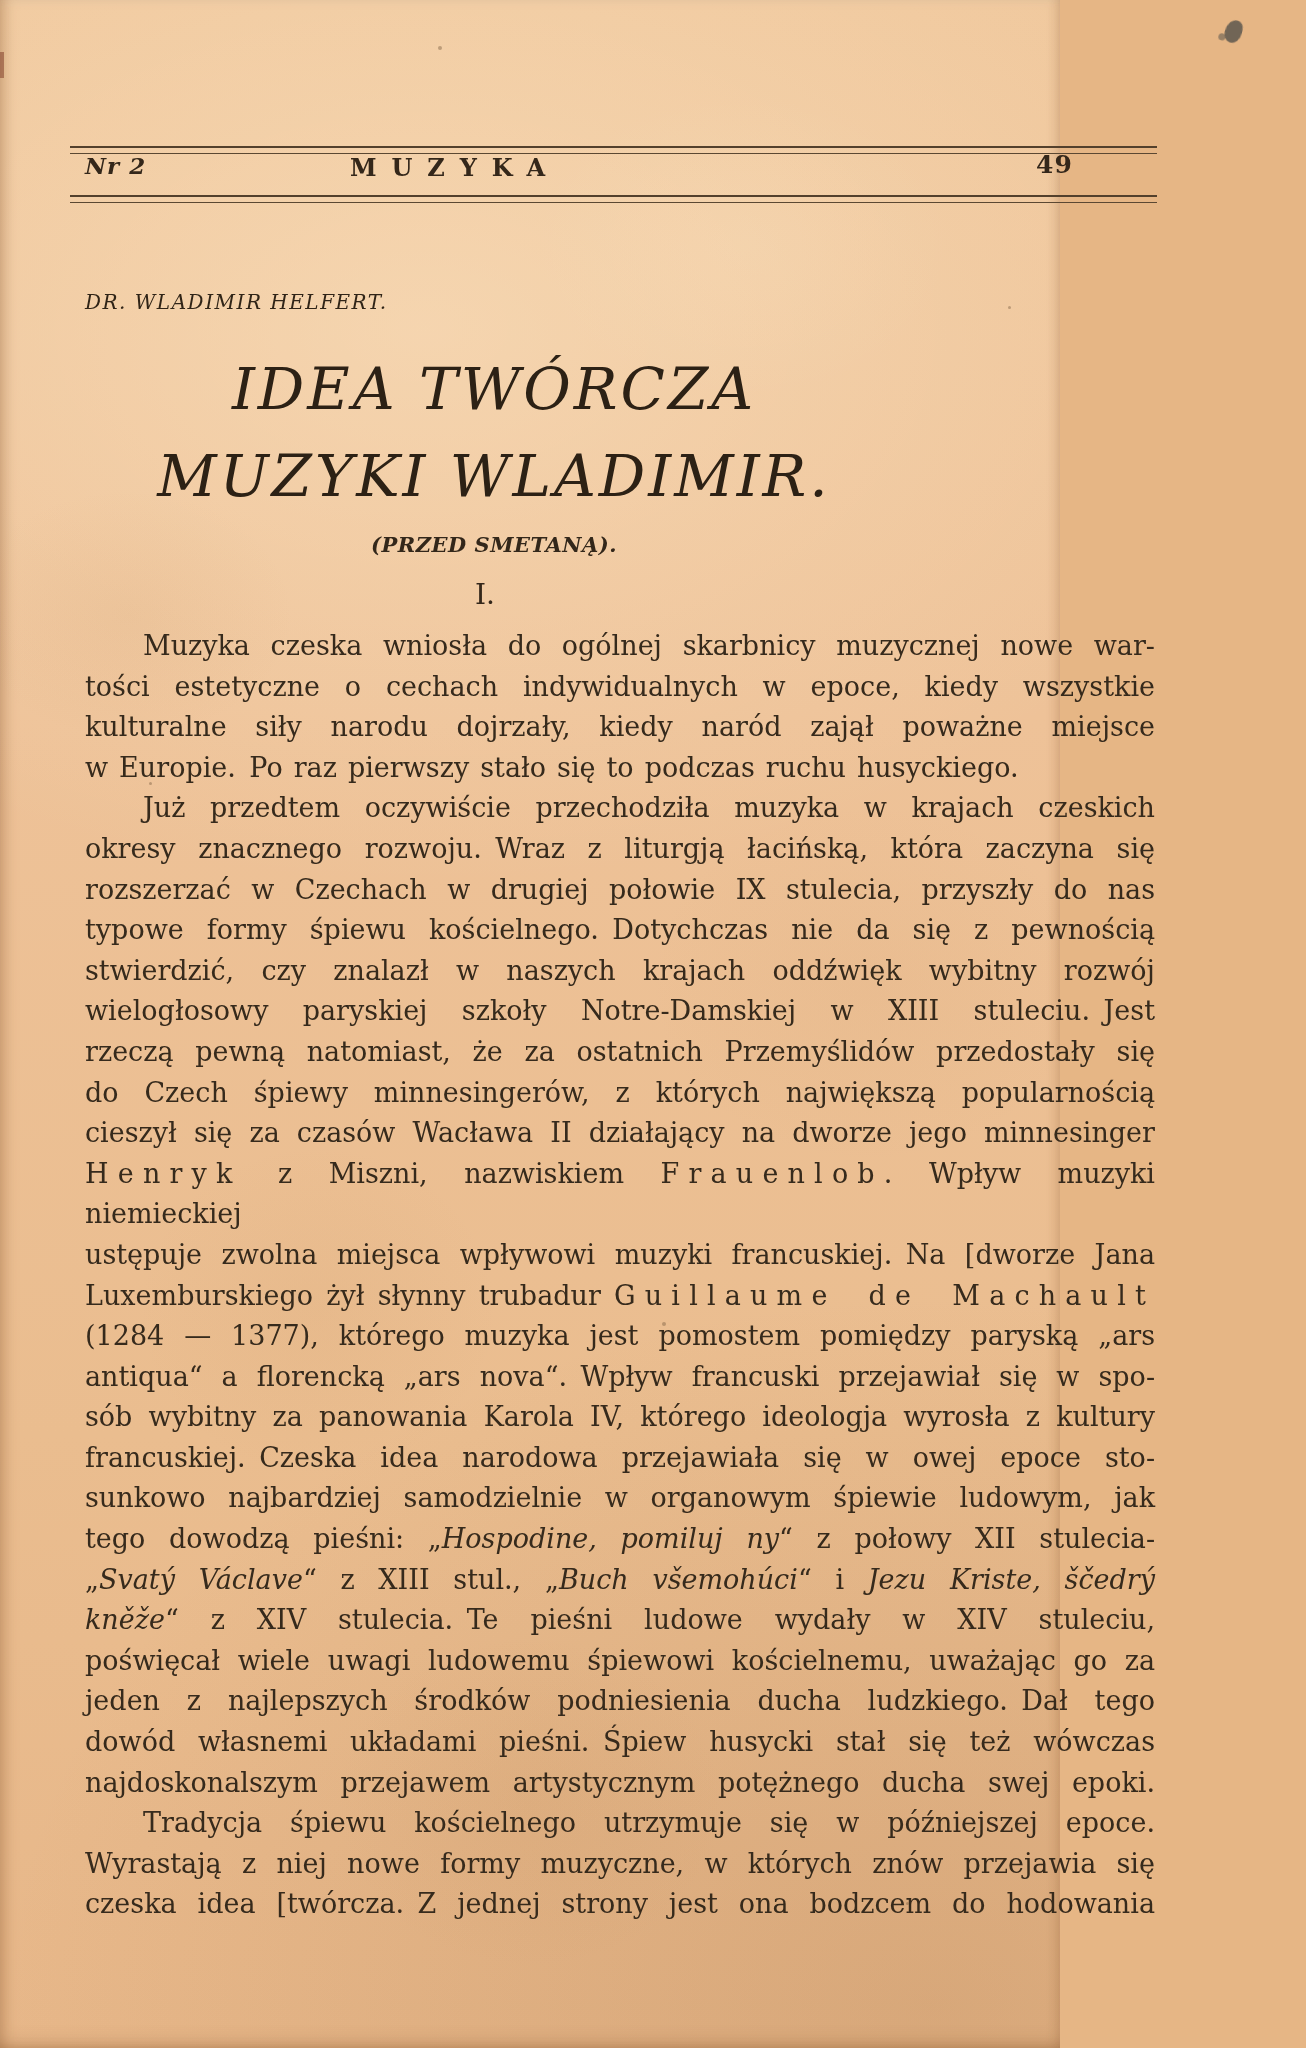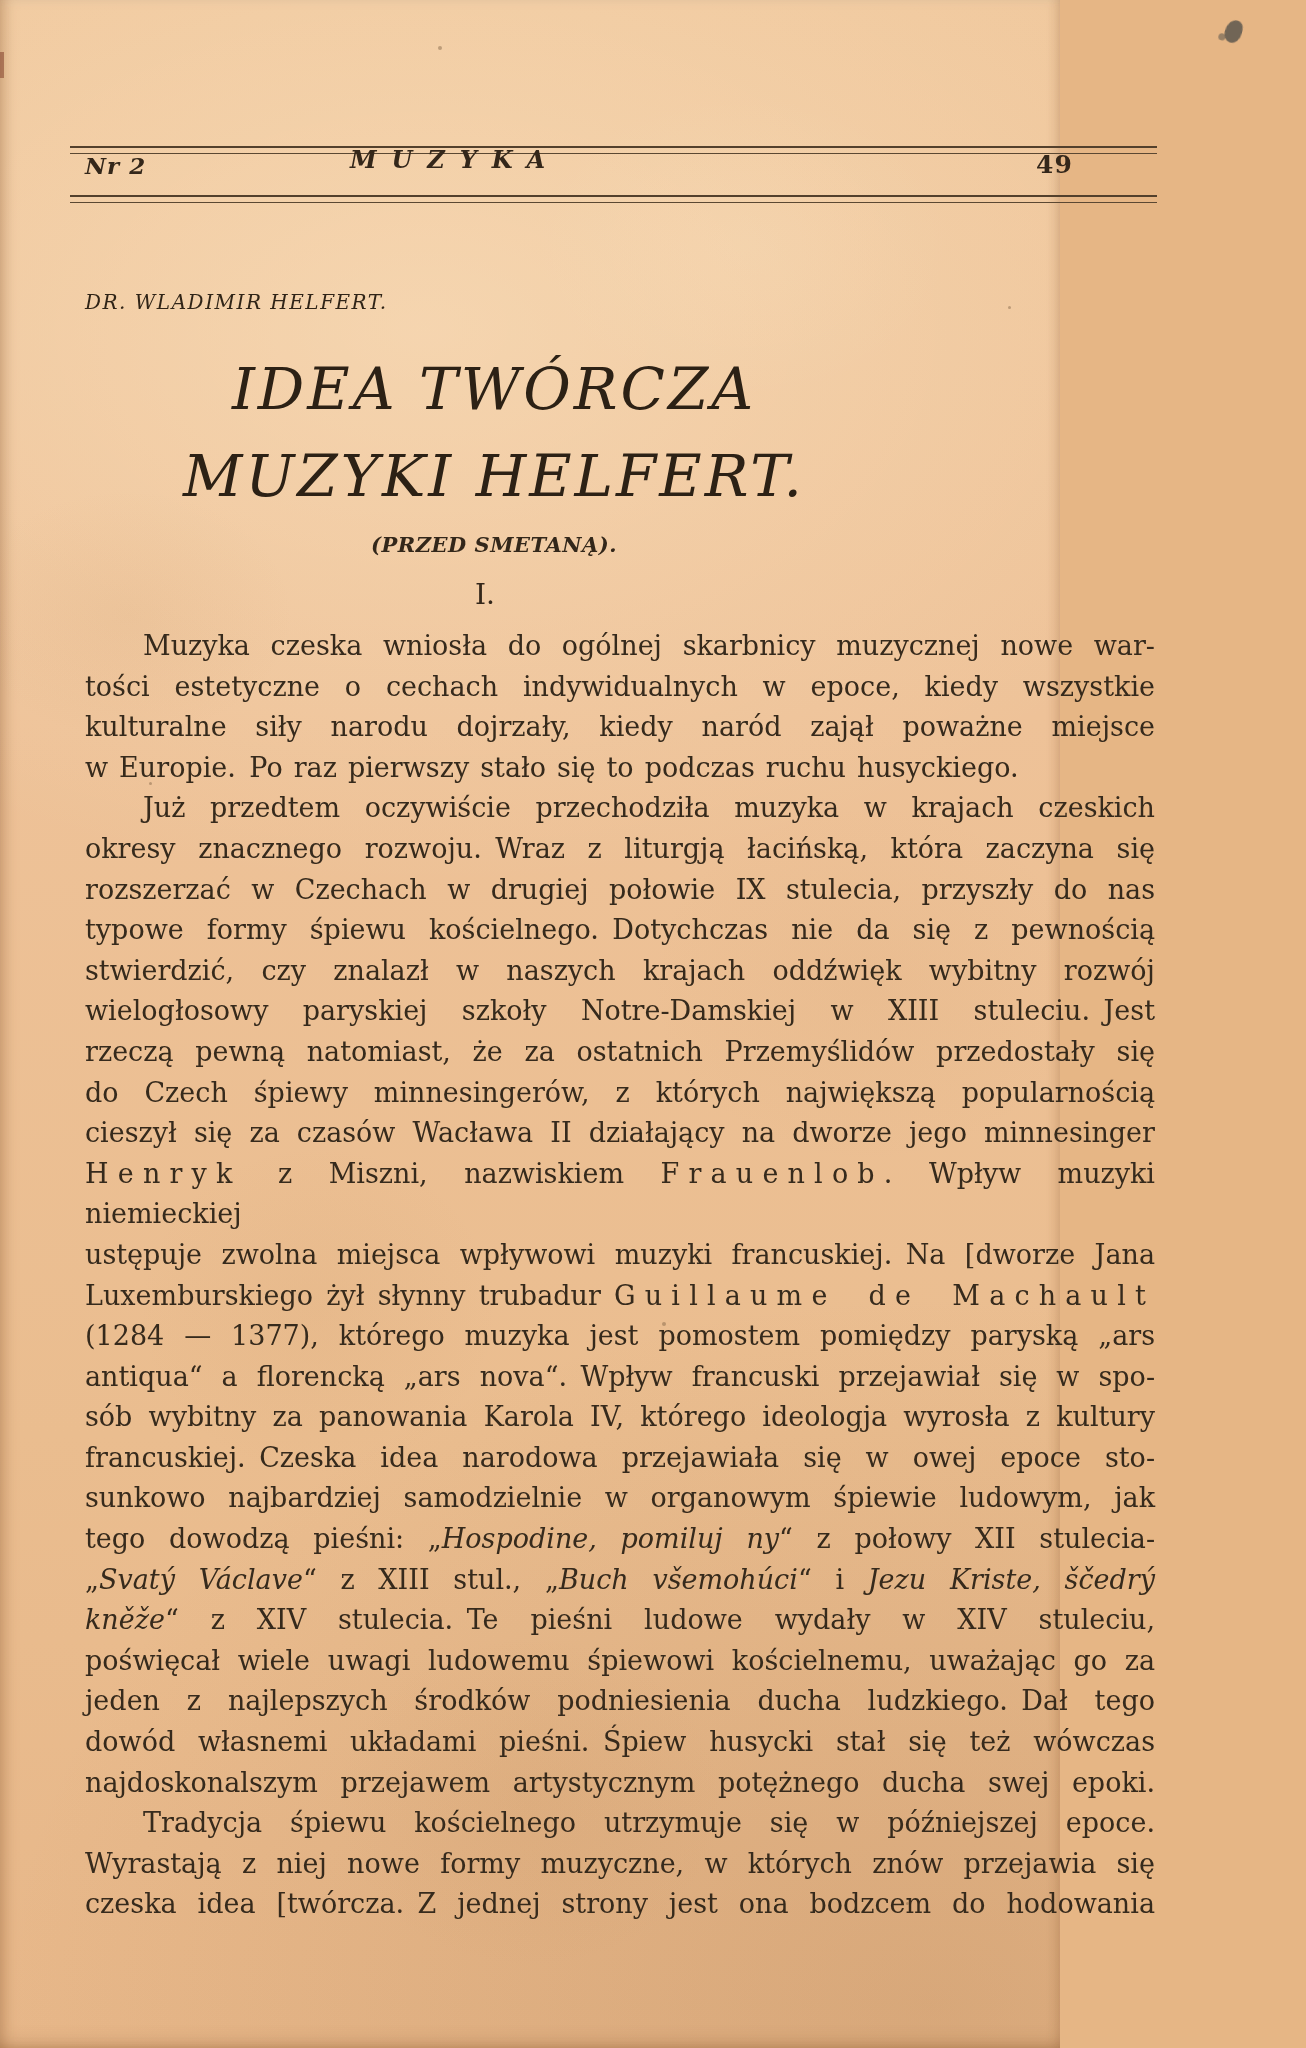--- a/index.html
+++ b/index.html
@@ -31,22 +31,22 @@
       radial-gradient(320px 260px at 82% 48%, rgba(175,120,65,.05), rgba(175,120,65,0) 70%),
       radial-gradient(280px 240px at 50% 88%, rgba(170,115,60,.07), rgba(170,115,60,0) 70%);
   }
   .rule{
     position:absolute;left:70px;width:1087px;height:5px;
     border-top:2px solid #53402c;border-bottom:1px solid #5b4832;
   }
   .rule.top{top:146px;}
   .rule.bottom{top:195px;}
   .hdr-issue{position:absolute;left:85px;top:152px;font-style:italic;font-weight:bold;font-size:23px;letter-spacing:1px;}
-  .hdr-journal{position:absolute;left:455px;top:145px;transform:translateX(-50%);
-    font-style:italic;font-weight:bold;font-size:24px;letter-spacing:.62em;white-space:nowrap;}
+  .hdr-journal{position:absolute;left:455px;top:153px;transform:translateX(-50%);
+    font-weight:bold;font-size:24px;letter-spacing:.62em;white-space:nowrap;}
   .hdr-page{position:absolute;left:1036px;top:150px;font-weight:bold;font-size:25px;letter-spacing:1px;}
   .author{position:absolute;left:85px;top:290px;font-style:italic;font-size:20px;letter-spacing:1.5px;color:#302417;}
   .title-block{position:absolute;left:94px;top:346px;width:800px;text-align:center;}
   .title-l1,.title-l2{font-style:italic;font-size:58px;line-height:87px;letter-spacing:3px;color:#2c2115;white-space:nowrap;}
   .subtitle{margin-top:12px;font-style:italic;font-weight:bold;font-size:21px;letter-spacing:.5px;color:#33271a;}
   .section-no{position:absolute;left:85px;top:578px;width:800px;text-align:center;font-size:28px;color:#34271a;}
   .body-text{position:absolute;left:85px;top:626px;width:1070px;font-size:27px;line-height:40.6px;word-spacing:.09em;color:#362a1c;}
   .line{min-height:40.6px;}
   .line.j{text-align:justify;text-align-last:justify;}
   .line.last{text-align:left;}
@@ -77,21 +77,21 @@
   <div class="rule bottom"></div>
 
   <div class="hdr-issue">Nr 2</div>
   <div class="hdr-journal">MUZYKA</div>
   <div class="hdr-page">49</div>
 
   <div class="author">DR. WLADIMIR HELFERT.</div>
 
   <div class="title-block">
     <div class="title-l1">IDEA TWÓRCZA</div>
-    <div class="title-l2">MUZYKI HELFERT.</div>
+    <div class="title-l2">MUZYKI WLADIMIR.</div>
     <div class="subtitle">(PRZED SMETANĄ).</div>
   </div>
 
   <div class="section-no">I.</div>
 
   <div class="body-text">
       <div class="line j ind"><span class="s-n">Muzyka czeska wniosła do ogólnej skarbnicy muzycznej nowe war-</span></div>
       <div class="line j"><span class="s-n">tości estetyczne o cechach indywidualnych w epoce, kiedy wszystkie</span></div>
       <div class="line j"><span class="s-n">kulturalne siły narodu dojrzały, kiedy naród zajął poważne miejsce</span></div>
       <div class="line last"><span class="s-n">w Europie. Po raz pierwszy stało się to podczas ruchu husyckiego.</span></div>

